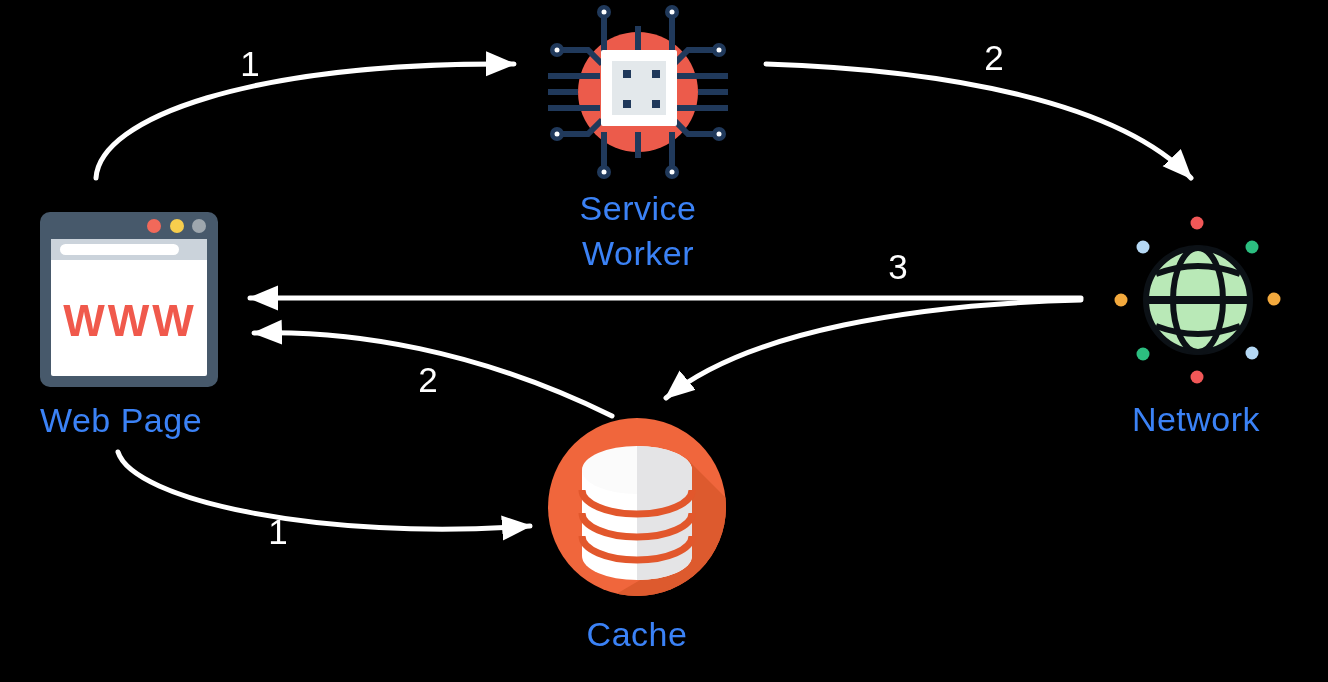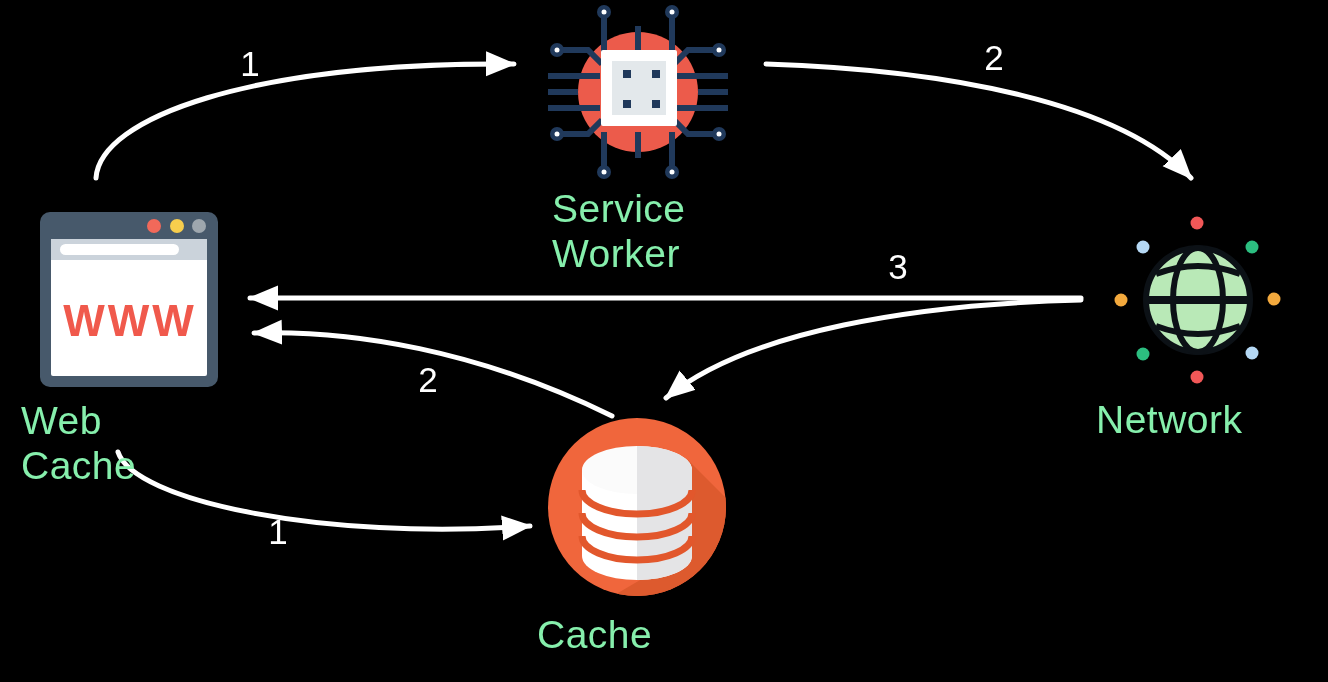--- a/index.html
+++ b/index.html
@@ -15,23 +15,24 @@
     overflow: hidden;
     font-family: "Liberation Sans", sans-serif;
   }
   .canvas svg.diagram {
     position: absolute;
     left: 0;
     top: 0;
   }
   .node-label {
     position: absolute;
-    color: #86efac;
-    font-size: 39px;
+    color: #3b82f6;
+    font-size: 34px;
     line-height: 45px;
+    text-align: center;
     letter-spacing: 0.5px;
   }
   .lbl-web-page   { left: 21px;   top: 398px; width: 200px; }
   .lbl-service-worker { left: 552px; top: 186px; width: 172px; }
   .lbl-network    { left: 1096px; top: 397px; width: 200px; }
   .lbl-cache      { left: 537px;  top: 612px; width: 200px; }
   .step-label {
     position: absolute;
     color: #ffffff;
     font-size: 35px;
@@ -167,21 +168,21 @@
         <rect x="637" y="440" width="60" height="150" fill="#E4E4E6" clip-path="url(#cylClip)"></rect>
         <g stroke="#E2572C" stroke-width="7" fill="none">
           <path d="M 582 490 A 55 24 0 0 0 692 490"></path>
           <path d="M 582 513 A 55 24 0 0 0 692 513"></path>
           <path d="M 582 536 A 55 24 0 0 0 692 536"></path>
         </g>
       </g>
     </g>
   </svg>
 
-  <div class="node-label lbl-web-page">Web Cache</div>
+  <div class="node-label lbl-web-page">Web Page</div>
   <div class="node-label lbl-service-worker">Service Worker</div>
   <div class="node-label lbl-cache">Cache</div>
   <div class="node-label lbl-network">Network</div>
 
   <div class="step-label step-1a">1</div>
   <div class="step-label step-2a">2</div>
   <div class="step-label step-3">3</div>
   <div class="step-label step-2b">2</div>
   <div class="step-label step-1b">1</div>
 

